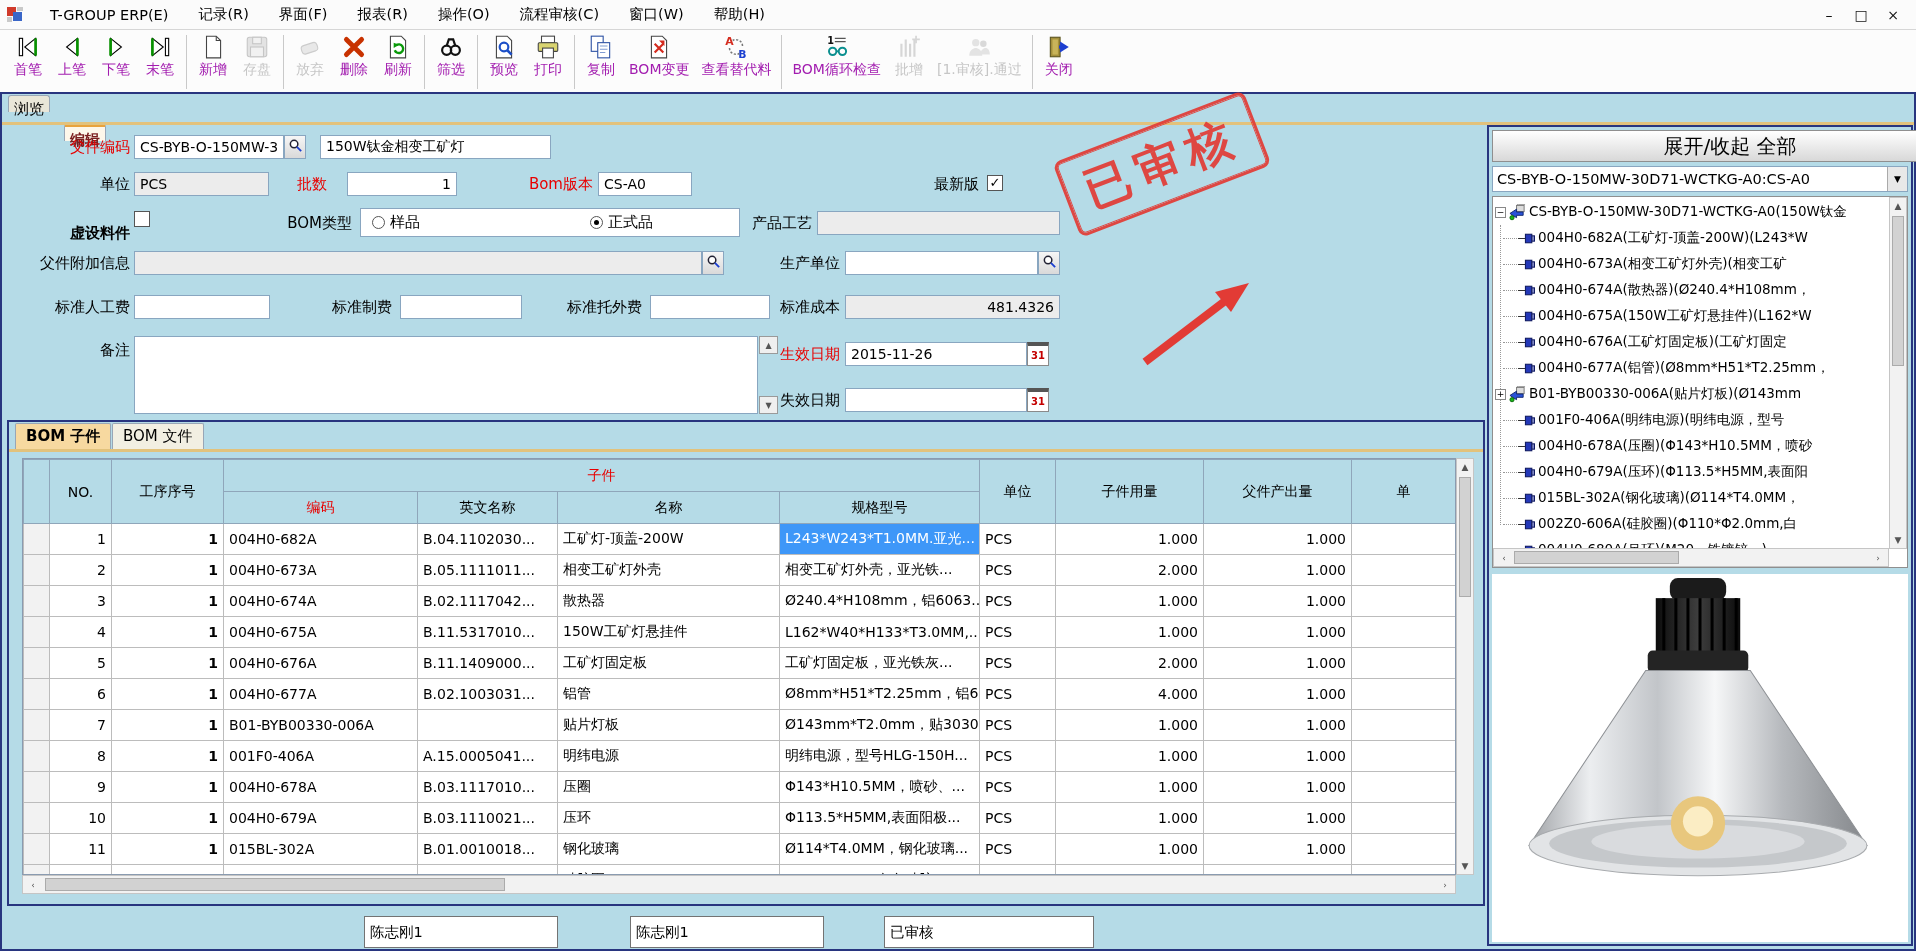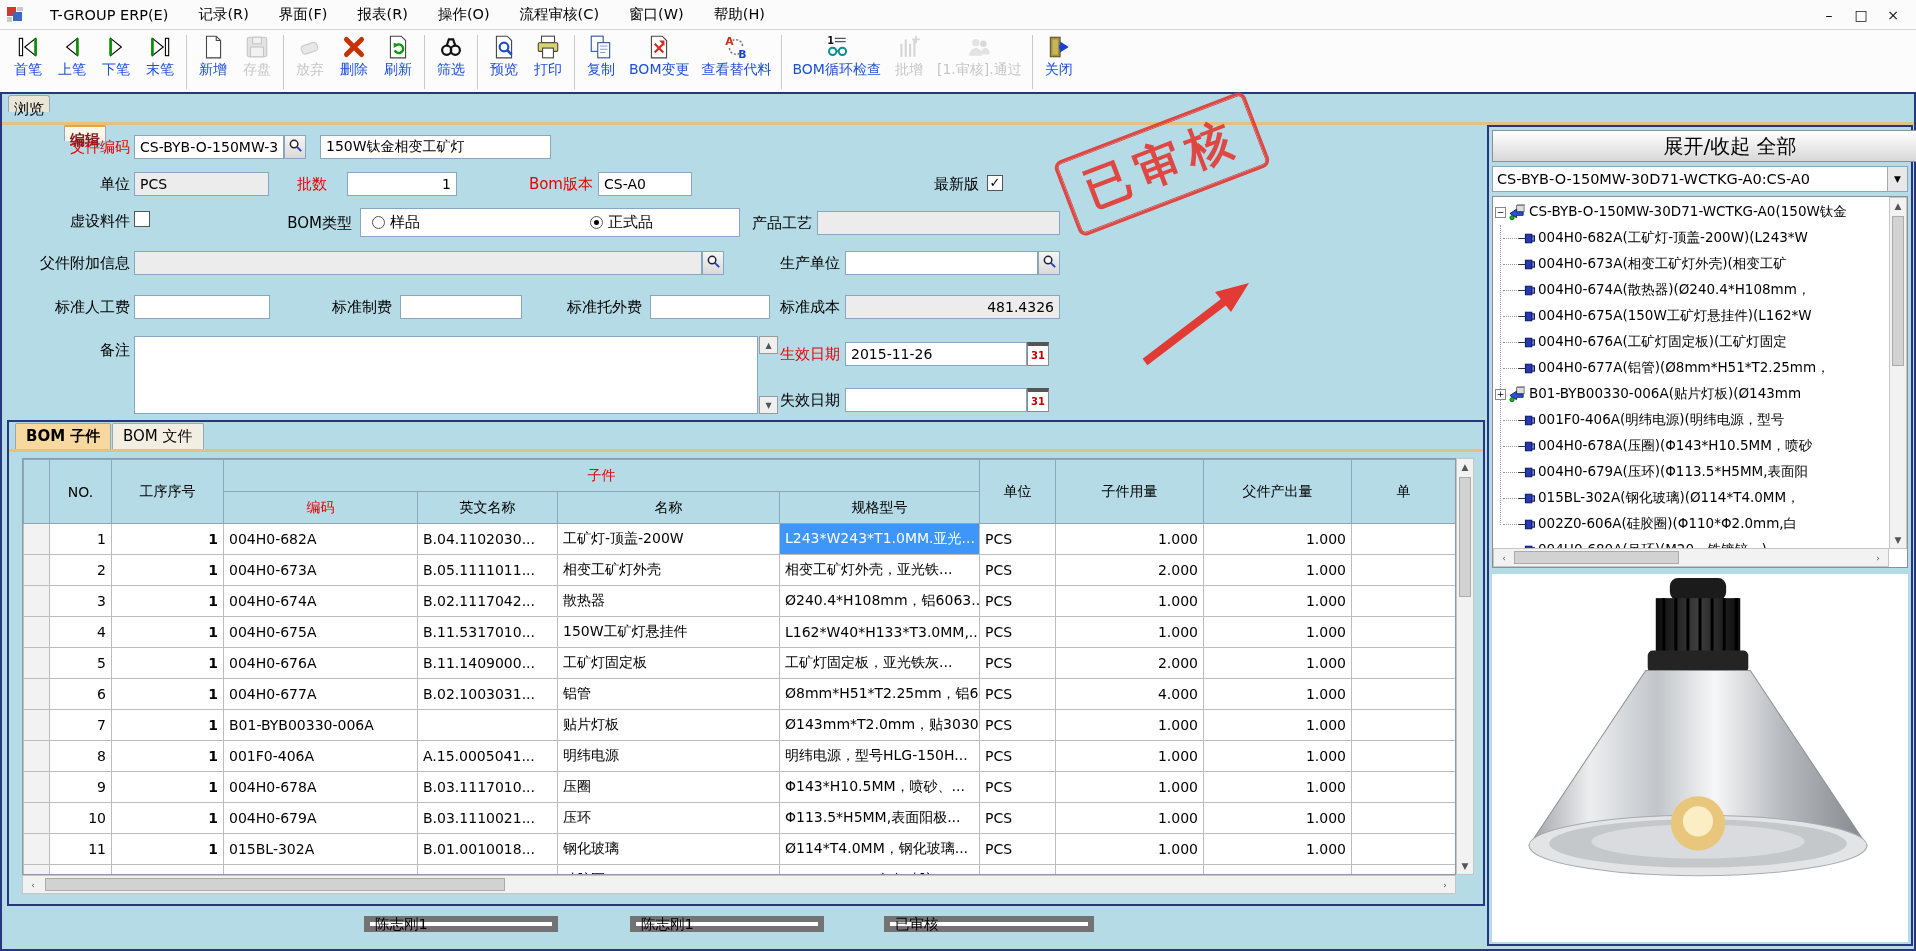--- a/index.html
+++ b/index.html
@@ -16,21 +16,21 @@
   .winbtn { width:26px; height:22px; text-align:center; line-height:22px; font-size:14px; color:#111; }
 
   
   #toolbar { position:absolute; top:30px; left:0; width:1916px; height:64px; background:#fcfcfc;
              display:flex; align-items:flex-start; padding:2px 4px 0 6px;
              border-bottom:2px solid #28357f; }
   .tbtn { display:flex; flex-direction:column; align-items:center; justify-content:flex-start;
           padding:2px 6px 0 6px; min-width:44px; cursor:default; }
   .tbtn .ticon { width:26px; height:26px; }
   .tbtn .ticon svg { width:26px; height:26px; }
-  .tbtn .tlabel { font-size:14px; color:#1d4ed8; white-space:nowrap; margin-top:1px; }
+  .tbtn .tlabel { font-size:14px; color:#a21caf; white-space:nowrap; margin-top:1px; }
   .tbtn.disabled { filter:grayscale(1); opacity:.55; }
   .tbtn.disabled .tlabel { color:#9a9a9a; }
   .tsep { width:1px; align-self:stretch; background:#c9c9c9; margin:3px 4px; }
 
   
   #main { position:absolute; top:94px; left:0; width:1916px; height:857px; background:#b5dbe7;
           border:2px solid #28357f; border-top:none; }
 
   
   .vtab { position:absolute; top:1px; height:17px; padding:0 5px; font-size:15px; line-height:26px;
@@ -112,21 +112,21 @@
                 text-align:center; margin:0 3px 0 2px; flex:none; }
   .titem .dots { width:14px; border-bottom:1px dotted #999; margin-right:1px; flex:none; }
   .titem .ticn { width:17px; height:17px; margin-right:3px; flex:none; }
   .titem .ticn svg { width:17px; height:17px; }
   #treevline { position:absolute; left:7px; top:28px; height:300px; border-left:1px dotted #999; }
 
   #photobox { position:absolute; left:3px; top:447px; width:416px; height:368px; background:#fff; }
 
   
   .ftlbl { position:absolute; font-size:15px; color:#000; height:24px; display:flex; align-items:center;margin-top:43px; }
-  .ftfld { position:absolute; height:16px; border:6px solid #737373; background:#fff; font-size:14.5px;
+  .ftfld { position:absolute; height:32px; border:1px solid #737373; background:#fff; font-size:14.5px;
            padding:0 5px; display:flex; align-items:center;text-align:right; }
 </style>
 </head>
 <body>
 
 <div id="menubar">
   <span id="appicon">
     <svg viewBox="0 0 20 20">
         <rect x="1" y="2" width="9" height="9" fill="#d03a2b"></rect>
         <rect x="7" y="7" width="9" height="9" fill="#3a66c8"></rect>
@@ -326,21 +326,21 @@
 
   <div class="lbl" style="left:50px;top:78px;width:78px;">单位</div>
   <div class="fld gray" style="left:132px;top:78px;width:135px;">PCS</div>
   <div class="lbl red" style="left:265px;top:78px;width:60px;">批数</div>
   <div class="fld rt" style="left:345px;top:78px;width:110px;">1</div>
   <div class="lbl red" style="left:515px;top:78px;width:76px;">Bom版本</div>
   <div class="fld" style="left:596px;top:78px;width:94px;">CS-A0</div>
   <div class="lbl" style="left:915px;top:78px;width:62px;">最新版</div>
   <div class="chk" style="left:985px;top:81px;">✓</div>
 
-  <div class="lbl" style="left:40px;top:115px;width:88px;">虚设料件</div>
+  <div class="lbl" style="left:40px;top:127px;width:88px;font-weight:bold;">虚设料件</div>
   <div class="chk" style="left:132px;top:117px;"></div>
   <div class="lbl" style="left:278px;top:117px;width:72px;">BOM类型</div>
   <div class="fld" style="left:358px;top:114px;width:380px;height:29px;">
     <span style="display:flex;align-items:center;margin-left:6px;">
       <span class="radio"></span>
       <span style="font-size:15px;">样品</span>
     </span>
     <span style="display:flex;align-items:center;margin-left:170px;">
       <span class="radio sel"></span>
       <span style="font-size:15px;">正式品</span>

